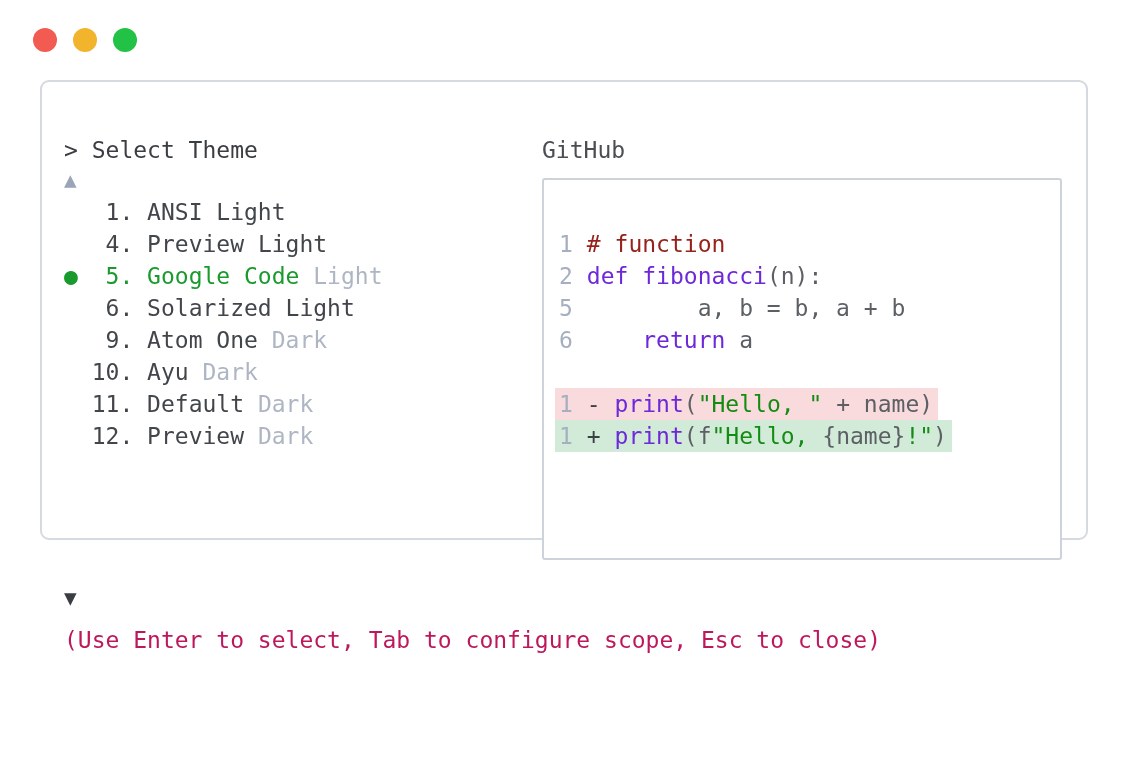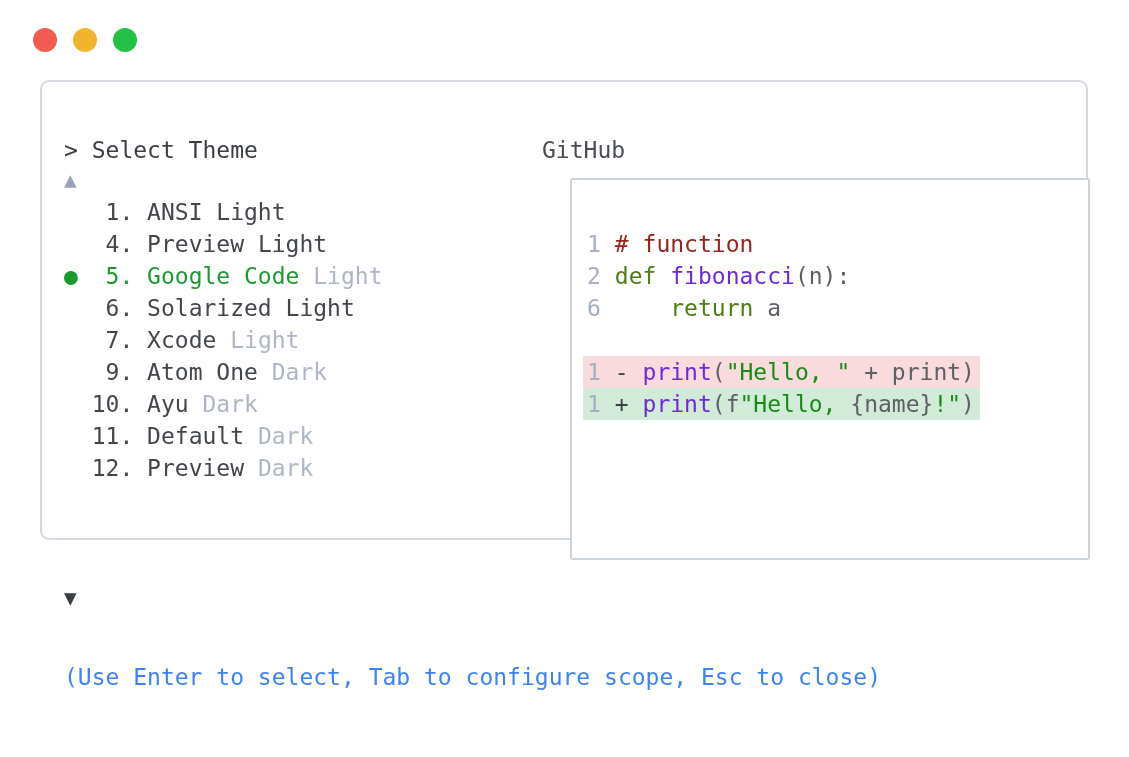--- a/index.html
+++ b/index.html
@@ -18,40 +18,40 @@
   
   .panel {
     position:absolute; left:40px; top:80px; width:1048px; height:460px;
     box-sizing:border-box; border:2px solid #d5d9e0; border-radius:9px;
     background:#ffffff;
   }
   .prompt        { position:absolute; left:22px;  top:52px;  color:#3a3e43; white-space:pre; }
   .preview-label { position:absolute; left:500px; top:52px;  color:#4a4e53; }
   .arrow-up      { position:absolute; left:22px;  top:82px;  color:#9aa5b8; font-size:21px; }
   .arrow-down    { position:absolute; left:22px;  top:500px; color:#3a3e42; font-size:21px; }
-  .help          { position:absolute; left:22px;  top:579px; color:#3b82f6; white-space:pre; }
+  .help          { position:absolute; left:22px;  top:542px; color:#be185d; white-space:pre; }
 
   .theme-list { position:absolute; left:22px; top:114px; }
   .trow { white-space:pre; height:32px; }
   .trow .pre { color:#42464b; }
   .trow .nm  { color:#42464b; }
   .trow .vr  { color:#42464b; }
   .trow .sel { color:#189a2d; }
   .trow .muted { color:#aeb6c4; }
 
   .preview-box {
     position:absolute; left:500px; top:96px; width:520px; height:382px;
     box-sizing:border-box; border:2px solid #ccd3db; border-radius:3px;
-    background:#ffffff; padding:48px 0 0 15px; overflow:hidden;margin-left:28px;
+    background:#ffffff; padding:48px 0 0 15px; overflow:hidden;
   }
   .cline { white-space:pre; height:32px; }
   .spacer { height:32px; }
   .ln { color:#a5afc0; margin-right:14px; }
   .t-com { color:#96221a; }
-  .t-kwd { color:#4d7c0f; }
+  .t-kwd { color:#6d28d9; }
   .t-typ { color:#6d28d9; }
   .t-lit { color:#0e6a6e; }
   .t-str { color:#138c13; }
   .t-pln { color:#5c6065; }
   .t-sign { color:#3c4045; }
   .hl { display:inline-block; line-height:32px; padding:0 5px 0 4px; margin-left:-4px; }
   .hl.removed { background:#f9dadd; }
   .hl.added   { background:#d2ebd9; }
 </style>
 </head>
@@ -66,33 +66,33 @@
   <div class="prompt">&gt; Select Theme</div>
   <div class="preview-label">GitHub</div>
 
   <div class="arrow-up">▲</div>
 
   <div class="theme-list">
     <div class="trow"><span class="pre">   1. </span><span class="nm">ANSI</span><span class="vr"> Light</span></div>
     <div class="trow"><span class="pre">   4. </span><span class="nm">Preview</span><span class="vr"> Light</span></div>
     <div class="trow selected"><span class="pre sel">●  5. </span><span class="nm sel">Google Code</span><span class="vr muted"> Light</span></div>
     <div class="trow"><span class="pre">   6. </span><span class="nm">Solarized</span><span class="vr"> Light</span></div>
-    <div class="trow"><span class="pre">   7. </span><span class="nm">Xcode</span><span class="vr muted"> Light</span></div>
     <div class="trow"><span class="pre">   9. </span><span class="nm">Atom One</span><span class="vr muted"> Dark</span></div>
     <div class="trow"><span class="pre">  10. </span><span class="nm">Ayu</span><span class="vr muted"> Dark</span></div>
     <div class="trow"><span class="pre">  11. </span><span class="nm">Default</span><span class="vr muted"> Dark</span></div>
     <div class="trow"><span class="pre">  12. </span><span class="nm">Preview</span><span class="vr muted"> Dark</span></div>
   </div>
 
   <div class="arrow-down">▼</div>
 
   <div class="preview-box">
     <div class="cline"><span class="ln">1</span><span class="t-com"># function</span></div>
     <div class="cline"><span class="ln">2</span><span class="t-kwd">def</span><span class="t-pln"> </span><span class="t-typ">fibonacci</span><span class="t-pln">(n):</span></div>
+    <div class="cline"><span class="ln">5</span><span class="t-pln">        a, b = b, a + b</span></div>
     <div class="cline"><span class="ln">6</span><span class="t-pln">    </span><span class="t-kwd">return</span><span class="t-pln"> a</span></div>
     <div class="spacer"></div>
-    <div class="cline"><span class="hl removed"><span class="ln">1</span><span class="t-sign">- </span><span class="t-typ">print</span><span class="t-pln">(</span><span class="t-str">"Hello, "</span><span class="t-pln"> + print)</span></span></div>
+    <div class="cline"><span class="hl removed"><span class="ln">1</span><span class="t-sign">- </span><span class="t-typ">print</span><span class="t-pln">(</span><span class="t-str">"Hello, "</span><span class="t-pln"> + name)</span></span></div>
     <div class="cline"><span class="hl added"><span class="ln">1</span><span class="t-sign">+ </span><span class="t-typ">print</span><span class="t-pln">(f</span><span class="t-str">"Hello, </span><span class="t-pln">{name}</span><span class="t-str">!"</span><span class="t-pln">)</span></span></div>
   </div>
 
   <div class="help">(Use Enter to select, Tab to configure scope, Esc to close)</div>
 
 </div>
 
 </body></html>

